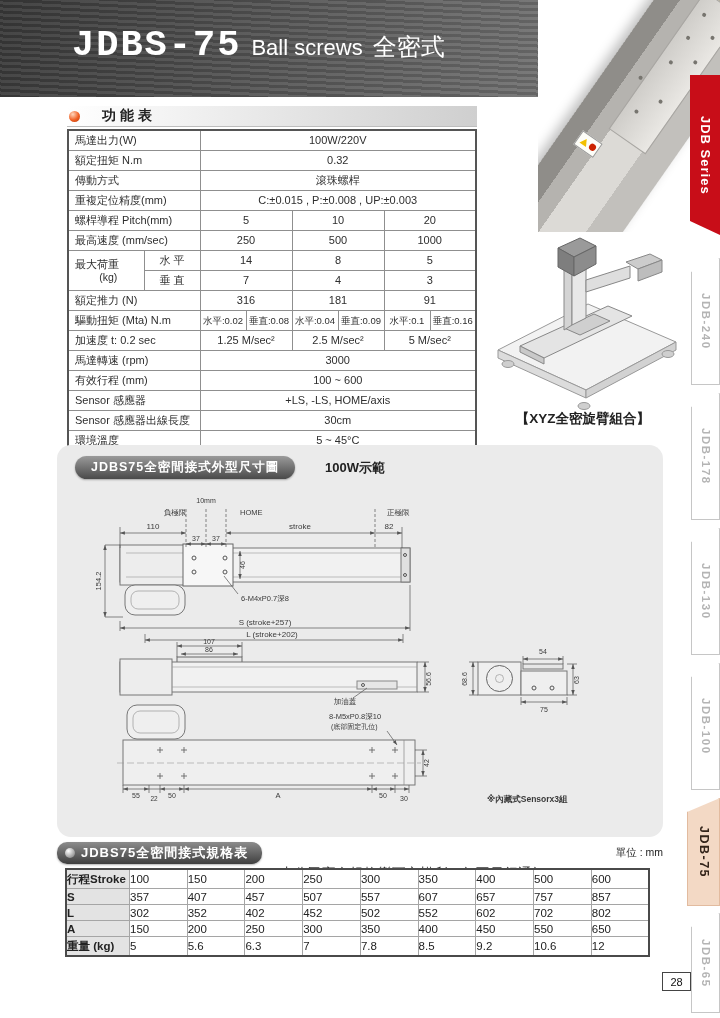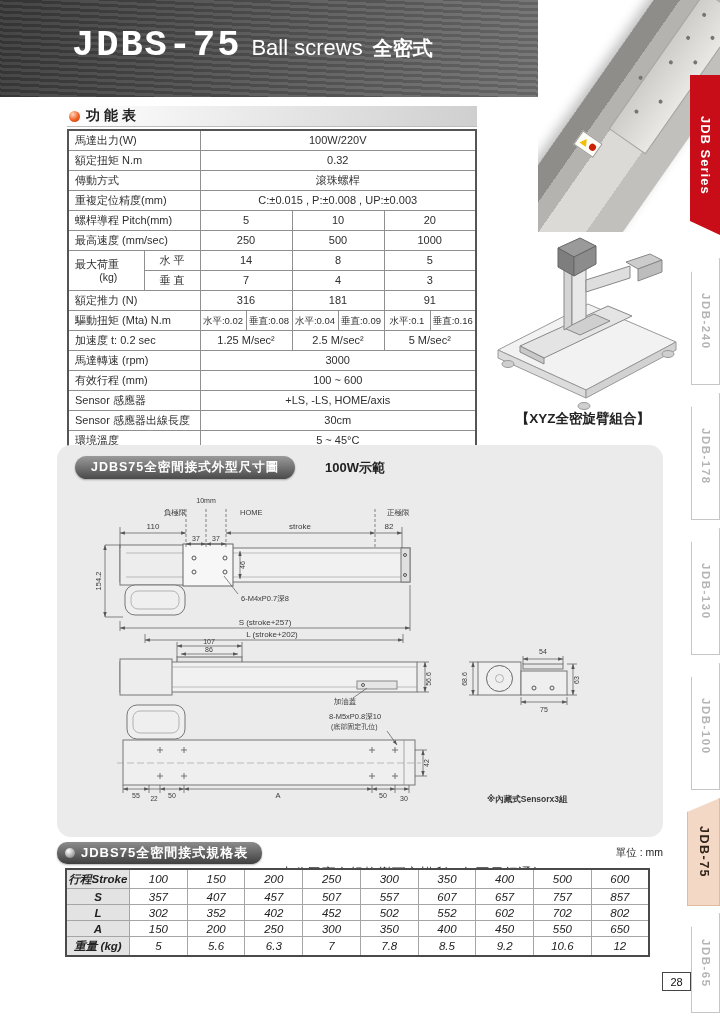--- a/index.html
+++ b/index.html
@@ -6,21 +6,21 @@
   .page{position:relative;width:720px;height:1018px;background:#fff;overflow:hidden;
         font-family:"Liberation Sans","DejaVu Sans",sans-serif;}
 
   
   .band{position:absolute;left:0;top:0;width:720px;height:97px;
         background-image:linear-gradient(105deg,rgba(0,0,0,.28),rgba(255,255,255,.16) 75%),
         repeating-linear-gradient(183deg,#474747 0 3px,#606060 3px 6px);}
   .band-title{position:absolute;left:72px;top:24px;color:#fff;display:flex;align-items:baseline;gap:10px;white-space:nowrap;}
   .band-model{font-size:37px;font-weight:bold;letter-spacing:2px;font-family:Liberation Mono, monospace;}
   .band-product{font-size:22px;}
-  .band-variant{font-size:20px;font-weight:bold;}
+  .band-variant{font-size:24px;font-weight:normal;}
 
   
   .photo{position:absolute;left:538px;top:0;width:182px;height:232px;background:#fff;overflow:hidden;}
   .beam{position:absolute;left:42px;top:-58px;width:108px;height:360px;transform:rotate(35deg);
         background:linear-gradient(90deg,#8f8d89 0 20%,#b5b3af 20% 36%,#dcdad6 36% 72%,#c2c0bc 72% 100%);
         box-shadow:-5px 5px 12px rgba(0,0,0,.25);}
   .beam-plate{position:absolute;left:34%;top:9%;width:40%;height:46%;
         background:linear-gradient(90deg,#cfcdc9,#eae8e4);border:1px solid #a8a6a2;}
   .beam-cap{position:absolute;left:34%;top:-2px;width:42%;height:32px;background:#ece5d2;border:1px solid #b5ae9a;}
   .beam-screws{position:absolute;left:44%;top:14%;width:4px;height:4px;border-radius:50%;background:#77756f;
@@ -41,21 +41,21 @@
         display:flex;align-items:center;justify-content:center;}
   .tab span{writing-mode:vertical-rl;font-weight:bold;font-size:11.5px;color:#b4b4b4;letter-spacing:1.5px;}
   .tab.active{left:687px;width:33px;background:#f3d9c5;box-shadow:inset 0 0 0 1px #e2bb9f;}
   .tab.active span{color:#33241a;font-size:12.5px;}
   .t240{top:258px;height:127px;} .t178{top:393px;height:127px;} .t130{top:528px;height:127px;}
   .t100{top:663px;height:127px;} .t75{top:798px;height:108px;} .t65{top:913px;height:100px;}
 
   
   .fn{position:absolute;left:67px;top:106px;width:410px;}
   .fn-titlebar{position:relative;height:20px;background:linear-gradient(90deg,#ffffff,#cfcfcf);
-        border-bottom:1px solid #bdbdbd;display:flex;align-items:center;gap:6px;padding-left:2px;}
+        border-bottom:1px solid #bdbdbd;display:flex;align-items:center;gap:22px;padding-left:2px;}
   .fn-dot{width:11px;height:11px;border-radius:50%;
         background:radial-gradient(circle at 35% 30%,#ffd7bd,#f06024 55%,#b83a0c);}
   .fn-title{font-size:14px;font-weight:bold;color:#222;letter-spacing:4px;}
   table.fn-table{margin-top:2px;width:410px;border-collapse:collapse;table-layout:fixed;border:2px solid #555;}
   .fn-table td{border:1px solid #8f8f8f;font-size:11px;color:#2e2e2e;text-align:center;
         padding:1px 2px;height:17px;line-height:1.2;background:#fff;overflow:hidden;white-space:nowrap;}
   .fn-table td.lbl{text-align:left;padding-left:6px;}
   .fn-table td.small{font-size:9.5px;padding:1px 0;}
   .fn-table .kg{display:block;text-align:center;font-size:10.5px;}
 
@@ -84,21 +84,21 @@
   .spec-head{position:absolute;left:57px;top:843px;width:606px;height:20px;display:flex;align-items:center;}
   .spec-pill{display:flex;align-items:center;gap:6px;background:linear-gradient(180deg,#8c8c8c,#3f3f3f);
         border-radius:10px;padding:2px 14px 2px 8px;box-shadow:0 1px 2px rgba(0,0,0,.3);}
   .spec-pill-dot{width:10px;height:10px;border-radius:50%;
         background:radial-gradient(circle at 35% 30%,#fff,#9a9a9a 70%,#6e6e6e);}
   .spec-pill-txt{color:#fff;font-weight:bold;font-size:13px;letter-spacing:1px;white-space:nowrap;}
   .spec-note{margin-left:6px;font-size:14px;color:#333;white-space:nowrap;margin-top:42px;}
   .spec-unit{margin-left:auto;font-size:10.5px;color:#222;white-space:nowrap;}
   table.spec-table{position:absolute;left:65px;top:868px;width:585px;border-collapse:collapse;
         table-layout:fixed;border:2px solid #4a4a4a;}
-  .spec-table th,.spec-table td{border:1px solid #a5a5a5;font-size:11.5px;padding:1.5px 0;text-align:center;color:#222;font-style:italic;}
+  .spec-table th,.spec-table td{border:1px solid #a5a5a5;font-size:11.5px;padding:1.5px 0;text-align:left;color:#222;}
   .spec-table th{background:#e3e3e3;font-weight:600;width:62px;}
   .spec-table td{background:#fff;}
   .spec-foot{position:absolute;left:400px;top:953px;width:250px;text-align:right;
         font-size:11px;color:#222;font-weight:600;}
   .pagenum{position:absolute;left:662px;top:972px;width:27px;height:17px;border:1px solid #444;background:#fff;
         font-size:11px;color:#111;display:flex;align-items:center;justify-content:center;}
 </style>
 </head>
 <body>
 

